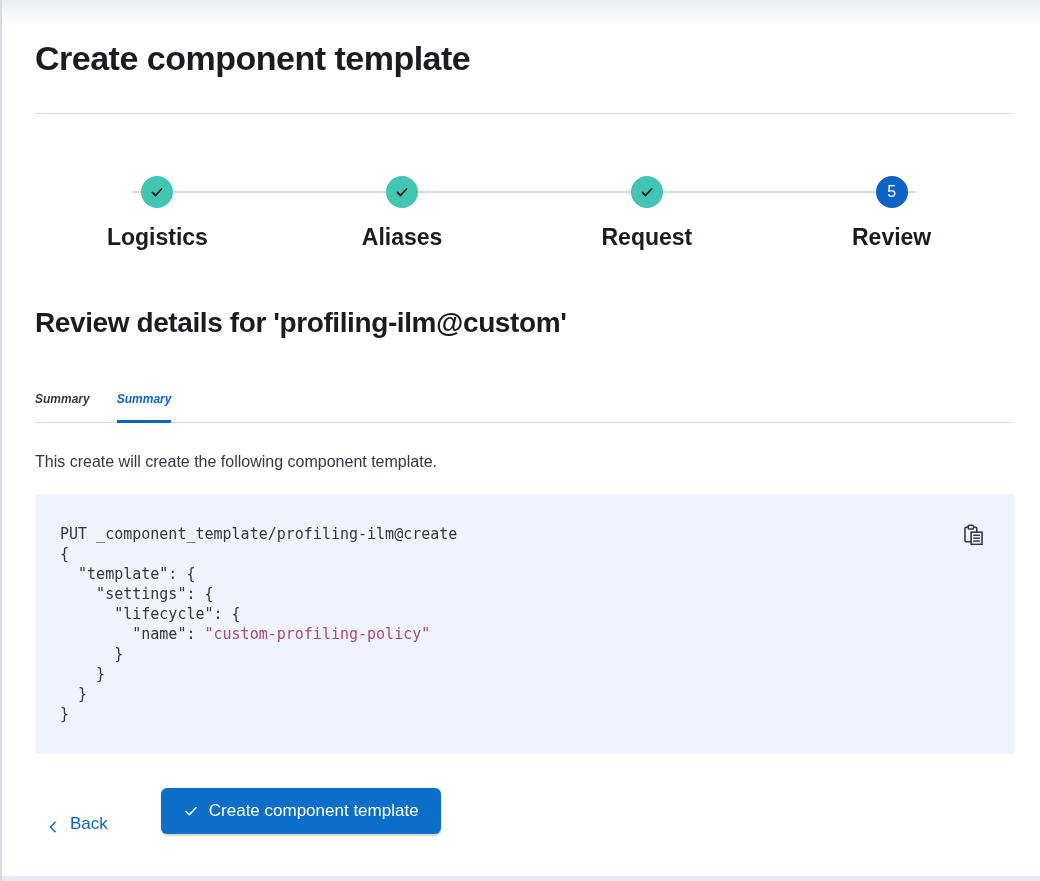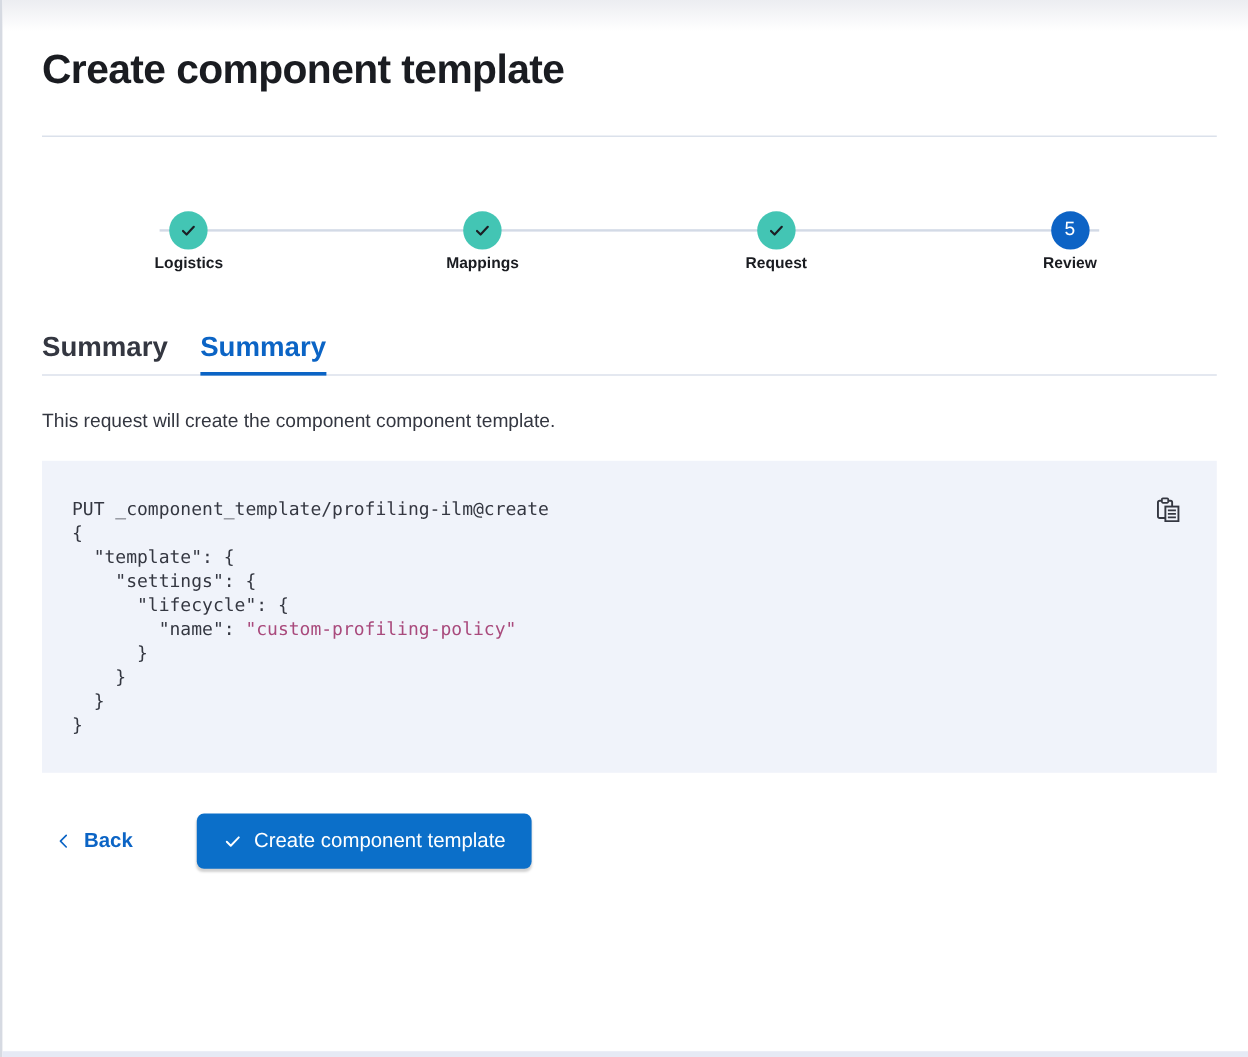--- a/index.html
+++ b/index.html
@@ -36,34 +36,34 @@
   .step { flex: 1 1 0; display: flex; flex-direction: column; align-items: center; cursor: pointer; }
   .step-circle {
     position: relative; z-index: 1;
     width: 32px; height: 32px; border-radius: 50%;
     display: flex; align-items: center; justify-content: center;
   }
   .step-circle.complete { background: var(--accent-teal, #43c5b4); }
   .step-circle.current  { background: var(--step-active-blue, #0d63c5); }
   .step-number { color: #ffffff; font-size: 16px; font-weight: 500; }
   .step-label {
-    font-size: 13px; line-height: 22px; font-weight: 700; color: #1a1c21;
+    margin-top: 18px; font-size: 23px; line-height: 22px; font-weight: 700; color: #1a1c21;
   }
 
   h2.review-heading {
     margin-top: 58px; font-size: 28px; line-height: 34px; font-weight: 700;
     letter-spacing: -0.4px; color: #1a1c21;
   }
 
   
   .tabs { margin-top: 47px; display: flex; gap: 27px; border-bottom: 1px solid #d3dae6; }
   .tab {
-    font-size: 23px; line-height: 24px; font-weight: 700;
+    font-size: 12px; line-height: 24px; font-weight: 700;
     padding-bottom: 9px; cursor: pointer; color: #343741;
-    border-bottom: 3px solid transparent; margin-bottom: -1px;
+    border-bottom: 3px solid transparent; margin-bottom: -1px; font-style: italic;
   }
   .tab.selected { color: var(--primary-blue, #0b64c5); border-bottom-color: var(--primary-blue, #0b64c5); }
 
   .description { margin-top: 27px; font-size: 16px; line-height: 24px; color: #343741; }
 
   
   .code-block {
     position: relative;
     margin-top: 20px;
     background: var(--code-bg, #f0f3fa);
@@ -76,22 +76,22 @@
   .code-string { color: var(--code-string, #a94a7c); }
   .copy-button {
     position: absolute; top: 28px; right: 28px;
     background: transparent; border: none; cursor: pointer; padding: 2px;
     display: flex; align-items: center; justify-content: center;
   }
 
   
   .footer { margin-top: 34px; display: flex; align-items: center; }
   .back-link {
-    display: inline-flex; align-items: center; gap: 10px;
-    color: var(--primary-blue, #0b64c5); font-size: 17px; font-weight: 700;
+    display: inline-flex; align-items: flex-end; gap: 10px;
+    color: var(--primary-blue, #0b64c5); font-size: 17px; font-weight: 400;
     text-decoration: none; cursor: pointer; padding: 0 11px; height: 46px;
   }
   .submit-button {
     margin-left: 42px;
     display: inline-flex; align-items: center; gap: 10px;
     height: 46px; padding: 0 22px;
     background: var(--button-blue, #0b6fc9); color: #ffffff;
     border: none; border-radius: 6px; cursor: pointer;
     font-family: "Liberation Sans", sans-serif;
     font-size: 17px; font-weight: 500;
@@ -126,47 +126,48 @@
       <div class="step-label">Logistics</div>
     </div>
     <div class="step">
       <div class="step-circle complete">
         <span class="icon">
           <svg width="16" height="16" viewBox="0 0 16 16" fill="none">
               <path d="M3.5 8.5 L6.5 11.5 L12.5 5" stroke="#1c1e24" stroke-width="1.8" stroke-linecap="round" stroke-linejoin="round"></path>
             </svg>
         </span>
       </div>
-      <div class="step-label">Mappings</div>
+      <div class="step-label">Aliases</div>
     </div>
     <div class="step">
       <div class="step-circle complete">
         <span class="icon">
           <svg width="16" height="16" viewBox="0 0 16 16" fill="none">
               <path d="M3.5 8.5 L6.5 11.5 L12.5 5" stroke="#1c1e24" stroke-width="1.8" stroke-linecap="round" stroke-linejoin="round"></path>
             </svg>
         </span>
       </div>
       <div class="step-label">Request</div>
     </div>
     <div class="step">
       <div class="step-circle current">
         <span class="step-number">5</span>
       </div>
       <div class="step-label">Review</div>
     </div>
   </div>
 
+  <h2 class="review-heading">Review details for 'profiling-ilm@custom'</h2>
 
   <div class="tabs">
     <div class="tab">Summary</div>
     <div class="tab selected">Summary</div>
   </div>
 
-  <p class="description">This request will create the component component template.</p>
+  <p class="description">This create will create the following component template.</p>
 
   <div class="code-block">
     <div class="code-line">PUT _component_template/profiling-ilm@create</div>
     <div class="code-line">{</div>
     <div class="code-line">  "template": {</div>
     <div class="code-line">    "settings": {</div>
     <div class="code-line">      "lifecycle": {</div>
     <div class="code-line"><span>        "name": </span><span class="code-string">"custom-profiling-policy"</span></div>
     <div class="code-line">      }</div>
     <div class="code-line">    }</div>

